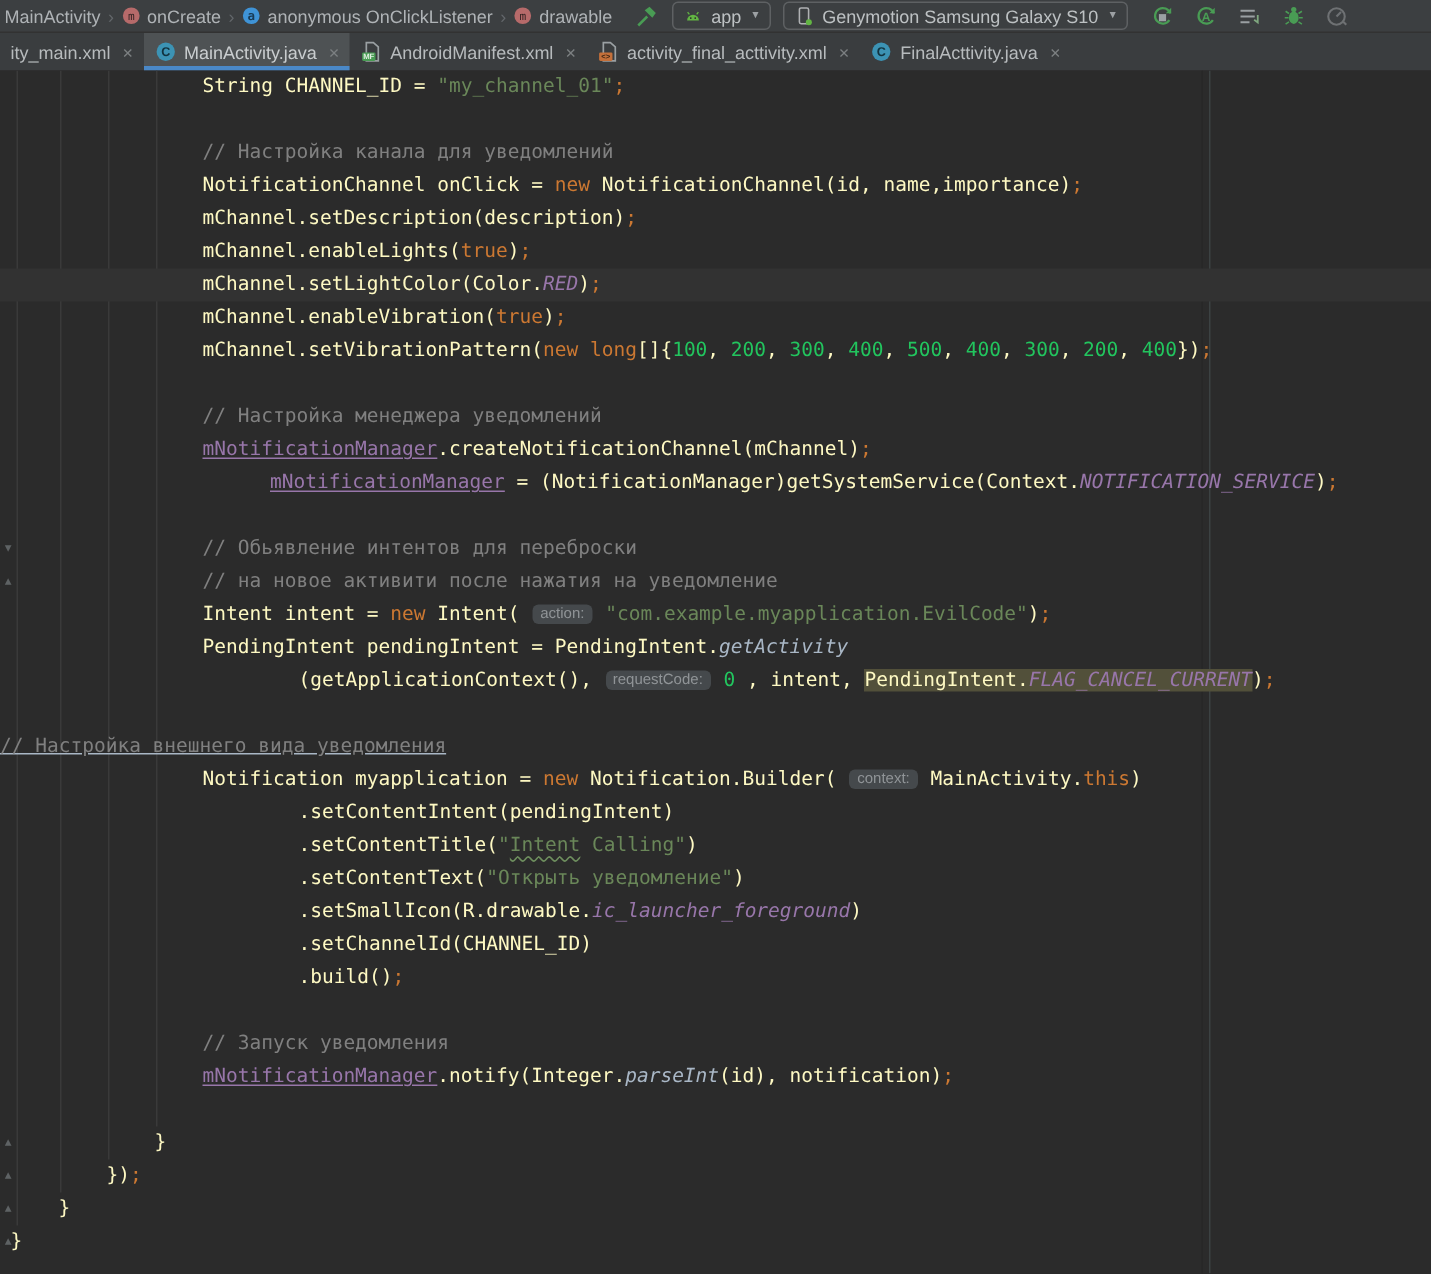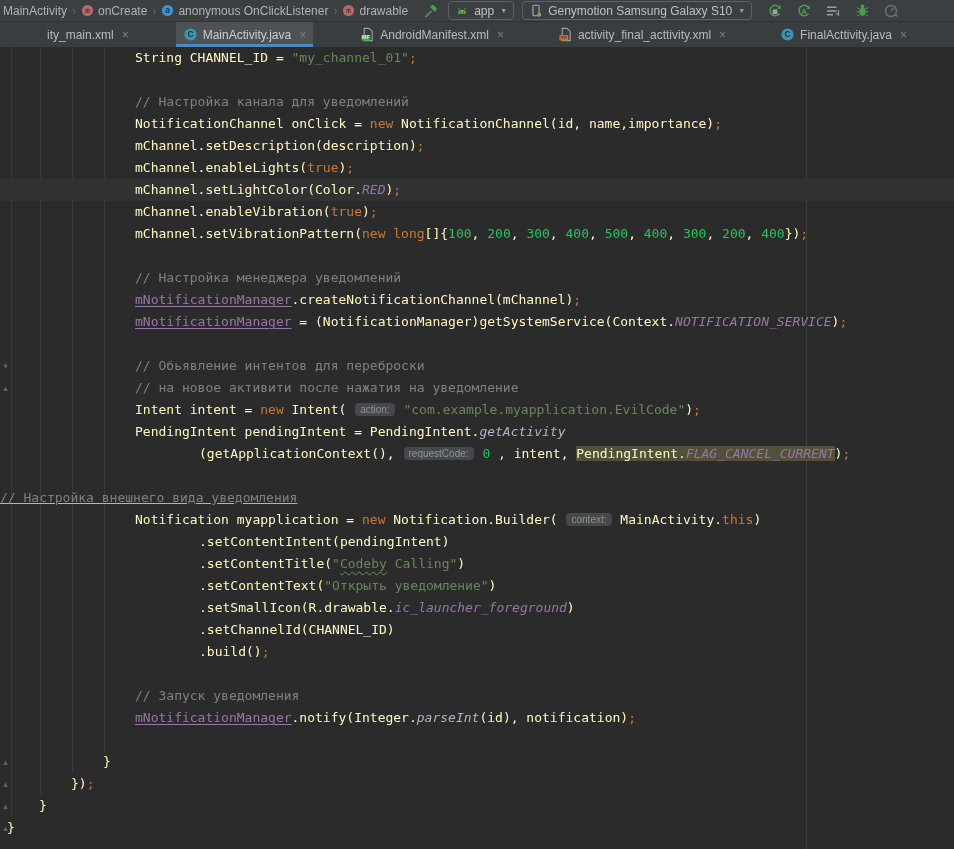--- a/index.html
+++ b/index.html
@@ -17,21 +17,21 @@
   .chip{display:flex;align-items:center;height:17px;border:1px solid #5E6163;border-radius:4px;
         padding:0 6px;gap:5px;color:#BDC1C3;font-size:12px;cursor:pointer;background:#3C3F41;}
   .caret{font-size:7px;color:#9DA1A4;margin-left:1px;}
   .actions{display:flex;align-items:center;gap:11px;margin-left:6px;}
   svg{display:block;}
 
   
   .tabbar{position:absolute;top:22px;left:0;right:0;height:25px;background:#3A3D3F;
           display:flex;align-items:stretch;}
   .tab{display:flex;align-items:center;gap:5px;padding:0 7px;font-size:12px;color:#B7BBBD;
-       position:relative;cursor:pointer;white-space:nowrap;margin-left:40px;}
+       position:relative;cursor:pointer;white-space:nowrap;}
   .tab.active{background:#4E5254;color:#C9CDCF;}
   .tab.active::after{content:"";position:absolute;left:0;right:0;bottom:0;height:3px;background:#4A88C7;}
   .tab .close{color:#7C8082;font-size:12px;margin-left:3px;cursor:pointer;line-height:1;}
 
   
   .editor{position:absolute;top:47px;left:0;right:0;bottom:0;background:#2B2B2B;overflow:hidden;}
   .deco{position:absolute;top:0;left:0;right:0;bottom:0;z-index:0;}
   .guide{position:absolute;width:1px;background:#3A3A3A;top:0;}
   .marginline{position:absolute;top:0;bottom:0;width:1px;}
   .code{position:absolute;top:0;left:0;right:0;z-index:1;
@@ -230,32 +230,32 @@
         <div class="code-line" style="padding-left: 135px;"><span class="tok-c">// Настройка канала для уведомлений</span></div>
         <div class="code-line" style="padding-left: 135px;"><span class="tok-d">NotificationChannel onClick = </span><span class="tok-k">new</span><span class="tok-d"> NotificationChannel(id, name,importance)</span><span class="tok-sc">;</span></div>
         <div class="code-line" style="padding-left: 135px;"><span class="tok-d">mChannel.setDescription(description)</span><span class="tok-sc">;</span></div>
         <div class="code-line" style="padding-left: 135px;"><span class="tok-d">mChannel.enableLights(</span><span class="tok-k">true</span><span class="tok-d">)</span><span class="tok-sc">;</span></div>
         <div class="code-line current" style="padding-left: 135px;"><span class="tok-d">mChannel.setLightColor(Color.</span><span class="tok-si">RED</span><span class="tok-d">)</span><span class="tok-sc">;</span></div>
         <div class="code-line" style="padding-left: 135px;"><span class="tok-d">mChannel.enableVibration(</span><span class="tok-k">true</span><span class="tok-d">)</span><span class="tok-sc">;</span></div>
         <div class="code-line" style="padding-left: 135px;"><span class="tok-d">mChannel.setVibrationPattern(</span><span class="tok-k">new</span><span class="tok-d"> </span><span class="tok-k">long</span><span class="tok-d">[]{</span><span class="tok-n">100</span><span class="tok-d">, </span><span class="tok-n">200</span><span class="tok-d">, </span><span class="tok-n">300</span><span class="tok-d">, </span><span class="tok-n">400</span><span class="tok-d">, </span><span class="tok-n">500</span><span class="tok-d">, </span><span class="tok-n">400</span><span class="tok-d">, </span><span class="tok-n">300</span><span class="tok-d">, </span><span class="tok-n">200</span><span class="tok-d">, </span><span class="tok-n">400</span><span class="tok-d">})</span><span class="tok-sc">;</span></div>
         <div class="code-line" style="padding-left: 0px;"></div>
         <div class="code-line" style="padding-left: 135px;"><span class="tok-c">// Настройка менеджера уведомлений</span></div>
         <div class="code-line" style="padding-left: 135px;"><span class="tok-f">mNotificationManager</span><span class="tok-d">.createNotificationChannel(mChannel)</span><span class="tok-sc">;</span></div>
-        <div class="code-line" style="padding-left: 135px;"><span class="tok-f">mNotificationManager</span><span class="tok-d"> = (NotificationManager)getSystemService(Context.</span><span class="tok-si">NOTIFICATION_SERVICE</span><span class="tok-d">)</span><span class="tok-sc">;</span></div>
+        <div class="code-line" style="padding-left: 135px; margin-left: 45px;"><span class="tok-f">mNotificationManager</span><span class="tok-d"> = (NotificationManager)getSystemService(Context.</span><span class="tok-si">NOTIFICATION_SERVICE</span><span class="tok-d">)</span><span class="tok-sc">;</span></div>
         <div class="code-line" style="padding-left: 0px;"></div>
         <div class="code-line" style="padding-left: 135px;"><span class="tok-c">// Обьявление интентов для переброски</span></div>
         <div class="code-line" style="padding-left: 135px;"><span class="tok-c">// на новое активити после нажатия на уведомление</span></div>
         <div class="code-line" style="padding-left: 135px;"><span class="tok-d">Intent intent = </span><span class="tok-k">new</span><span class="tok-d"> Intent( </span><span class="tok-h">action:</span><span class="tok-d"> </span><span class="tok-s">"com.example.myapplication.EvilCode"</span><span class="tok-d">)</span><span class="tok-sc">;</span></div>
         <div class="code-line" style="padding-left: 135px;"><span class="tok-d">PendingIntent pendingIntent = PendingIntent.</span><span class="tok-mi">getActivity</span></div>
         <div class="code-line" style="padding-left: 199px;"><span class="tok-d">(getApplicationContext(), </span><span class="tok-h">requestCode:</span><span class="tok-d"> </span><span class="tok-n">0</span><span class="tok-d"> , intent, </span><span class="tok-d tok-sel">PendingIntent.</span><span class="tok-si tok-sel">FLAG_CANCEL_CURRENT</span><span class="tok-d">)</span><span class="tok-sc">;</span></div>
         <div class="code-line" style="padding-left: 0px;"></div>
         <div class="code-line" style=" text-decoration: underline;"><span class="tok-c">// Настройка внешнего вида уведомления</span></div>
         <div class="code-line" style="padding-left: 135px;"><span class="tok-d">Notification myapplication = </span><span class="tok-k">new</span><span class="tok-d"> Notification.Builder( </span><span class="tok-h">context:</span><span class="tok-d"> MainActivity.</span><span class="tok-k">this</span><span class="tok-d">)</span></div>
         <div class="code-line" style="padding-left: 199px;"><span class="tok-d">.setContentIntent(pendingIntent)</span></div>
-        <div class="code-line" style="padding-left: 199px;"><span class="tok-d">.setContentTitle(</span><span class="tok-s">"</span><span class="tok-ty">Codeby</span><span class="tok-s"> Calling"</span><span class="tok-d">)</span></div>
+        <div class="code-line" style="padding-left: 199px;"><span class="tok-d">.setContentTitle(</span><span class="tok-s">"</span><span class="tok-ty">Intent</span><span class="tok-s"> Calling"</span><span class="tok-d">)</span></div>
         <div class="code-line" style="padding-left: 199px;"><span class="tok-d">.setContentText(</span><span class="tok-s">"Открыть уведомление"</span><span class="tok-d">)</span></div>
         <div class="code-line" style="padding-left: 199px;"><span class="tok-d">.setSmallIcon(R.drawable.</span><span class="tok-si">ic_launcher_foreground</span><span class="tok-d">)</span></div>
         <div class="code-line" style="padding-left: 199px;"><span class="tok-d">.setChannelId(CHANNEL_ID)</span></div>
         <div class="code-line" style="padding-left: 199px;"><span class="tok-d">.build()</span><span class="tok-sc">;</span></div>
         <div class="code-line" style="padding-left: 0px;"></div>
         <div class="code-line" style="padding-left: 135px;"><span class="tok-c">// Запуск уведомления</span></div>
         <div class="code-line" style="padding-left: 135px;"><span class="tok-f">mNotificationManager</span><span class="tok-d">.notify(Integer.</span><span class="tok-mi">parseInt</span><span class="tok-d">(id), notification)</span><span class="tok-sc">;</span></div>
         <div class="code-line" style="padding-left: 0px;"></div>
         <div class="code-line" style="padding-left: 103px;"><span class="tok-d">}</span></div>
         <div class="code-line" style="padding-left: 71px;"><span class="tok-d">})</span><span class="tok-sc">;</span></div>

